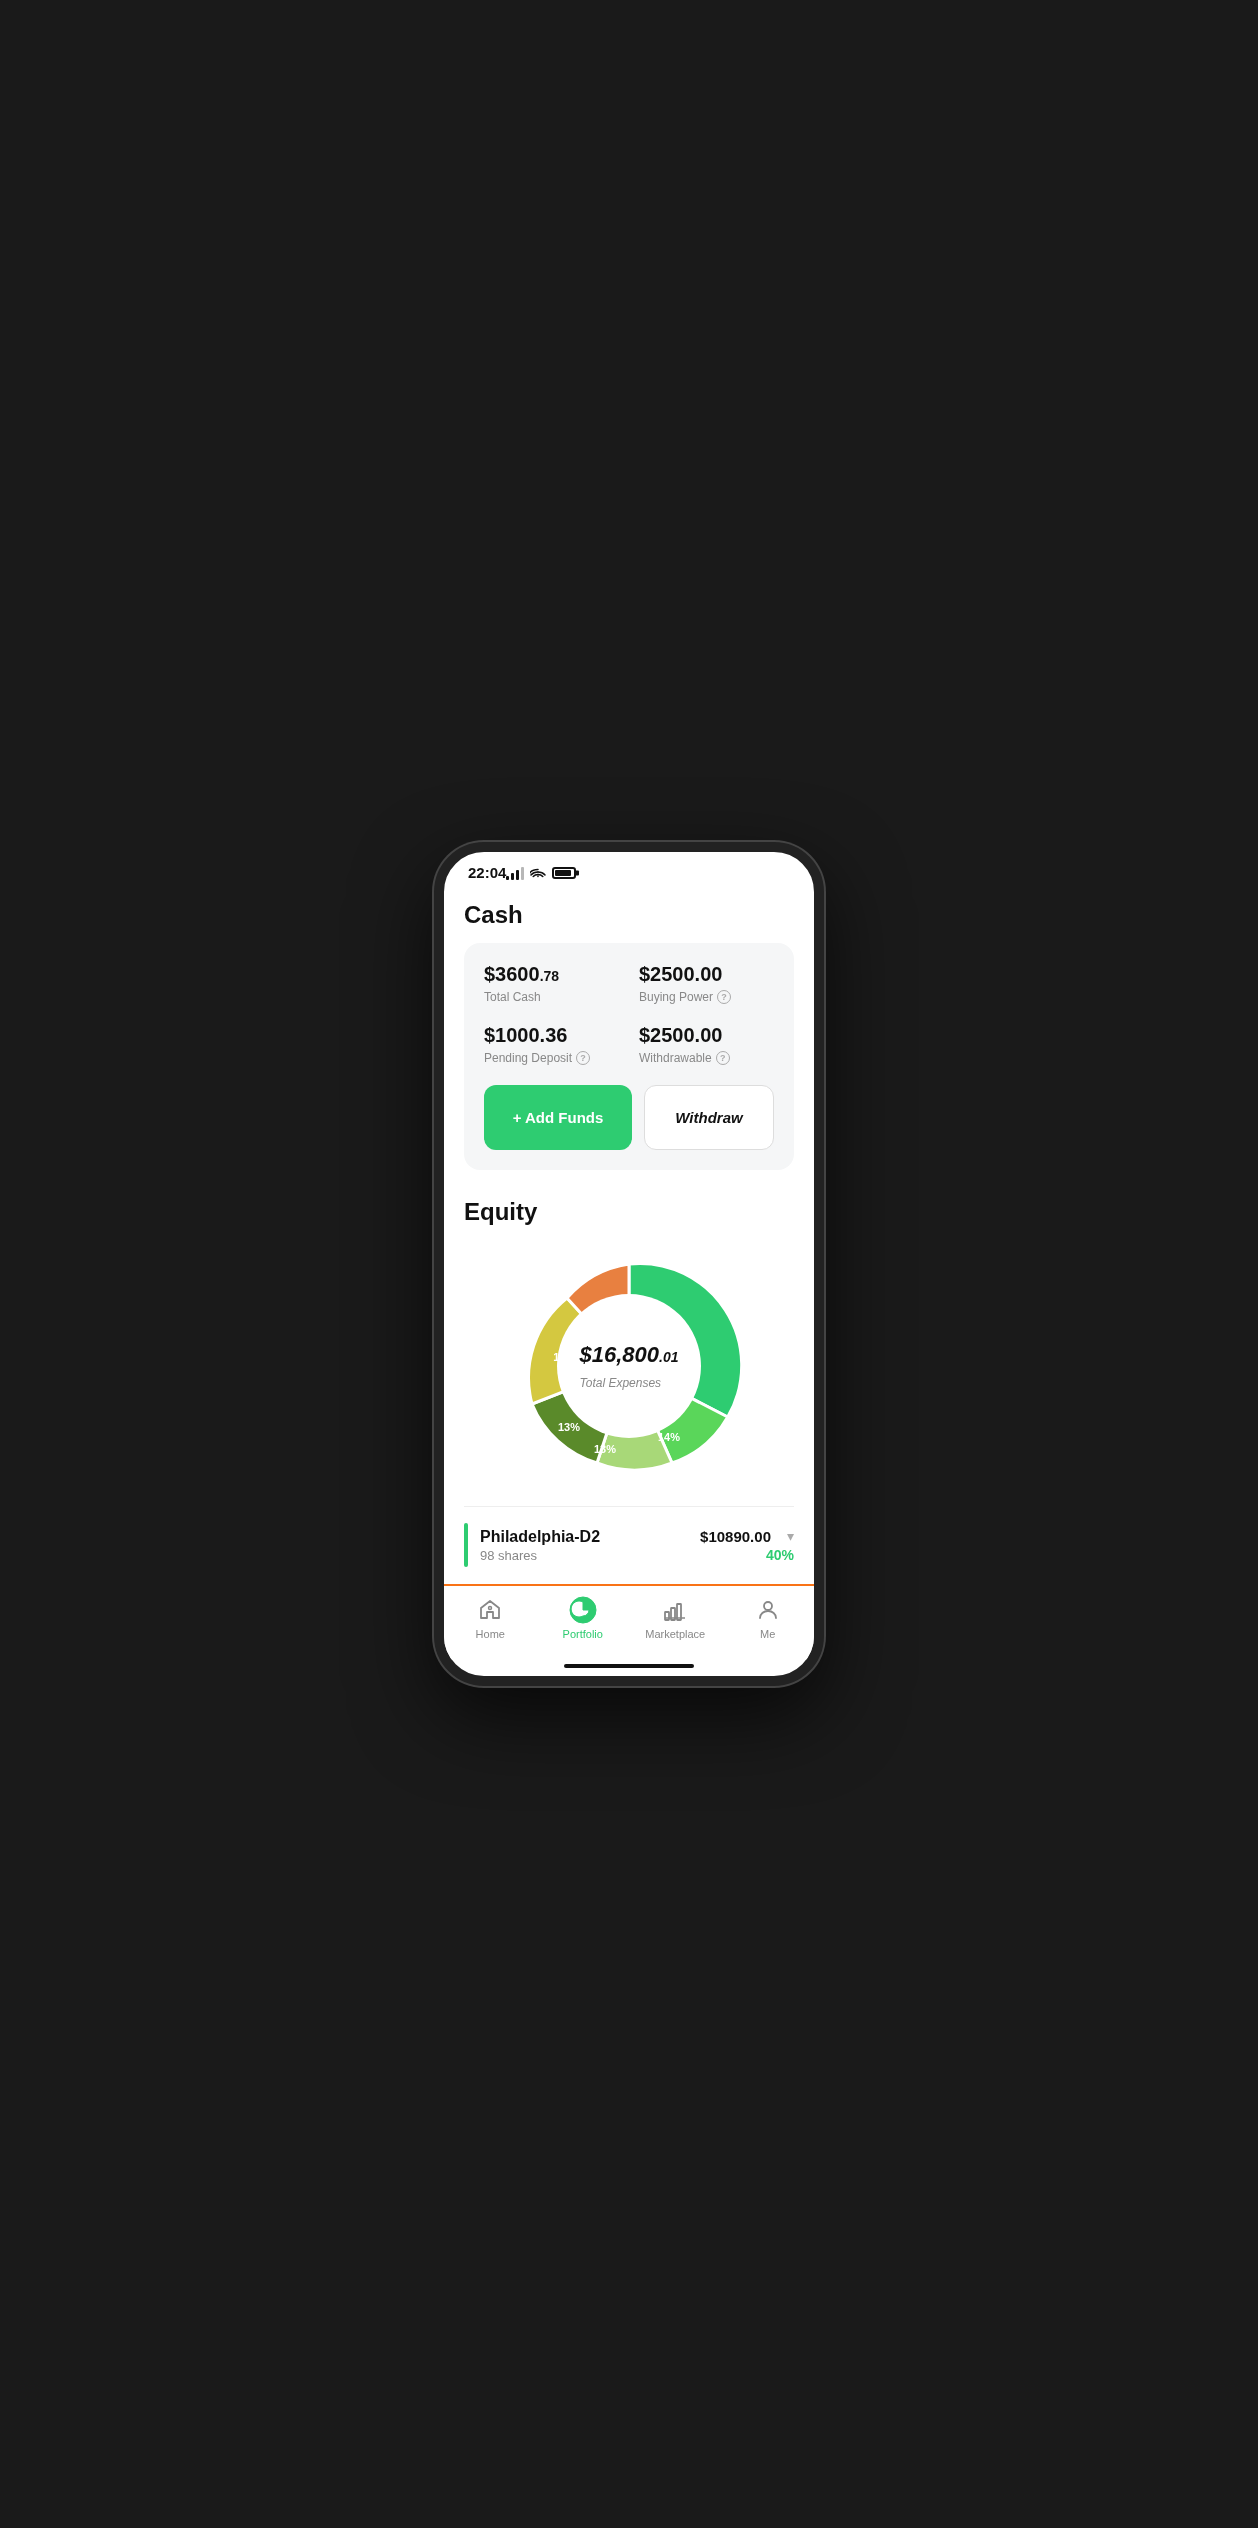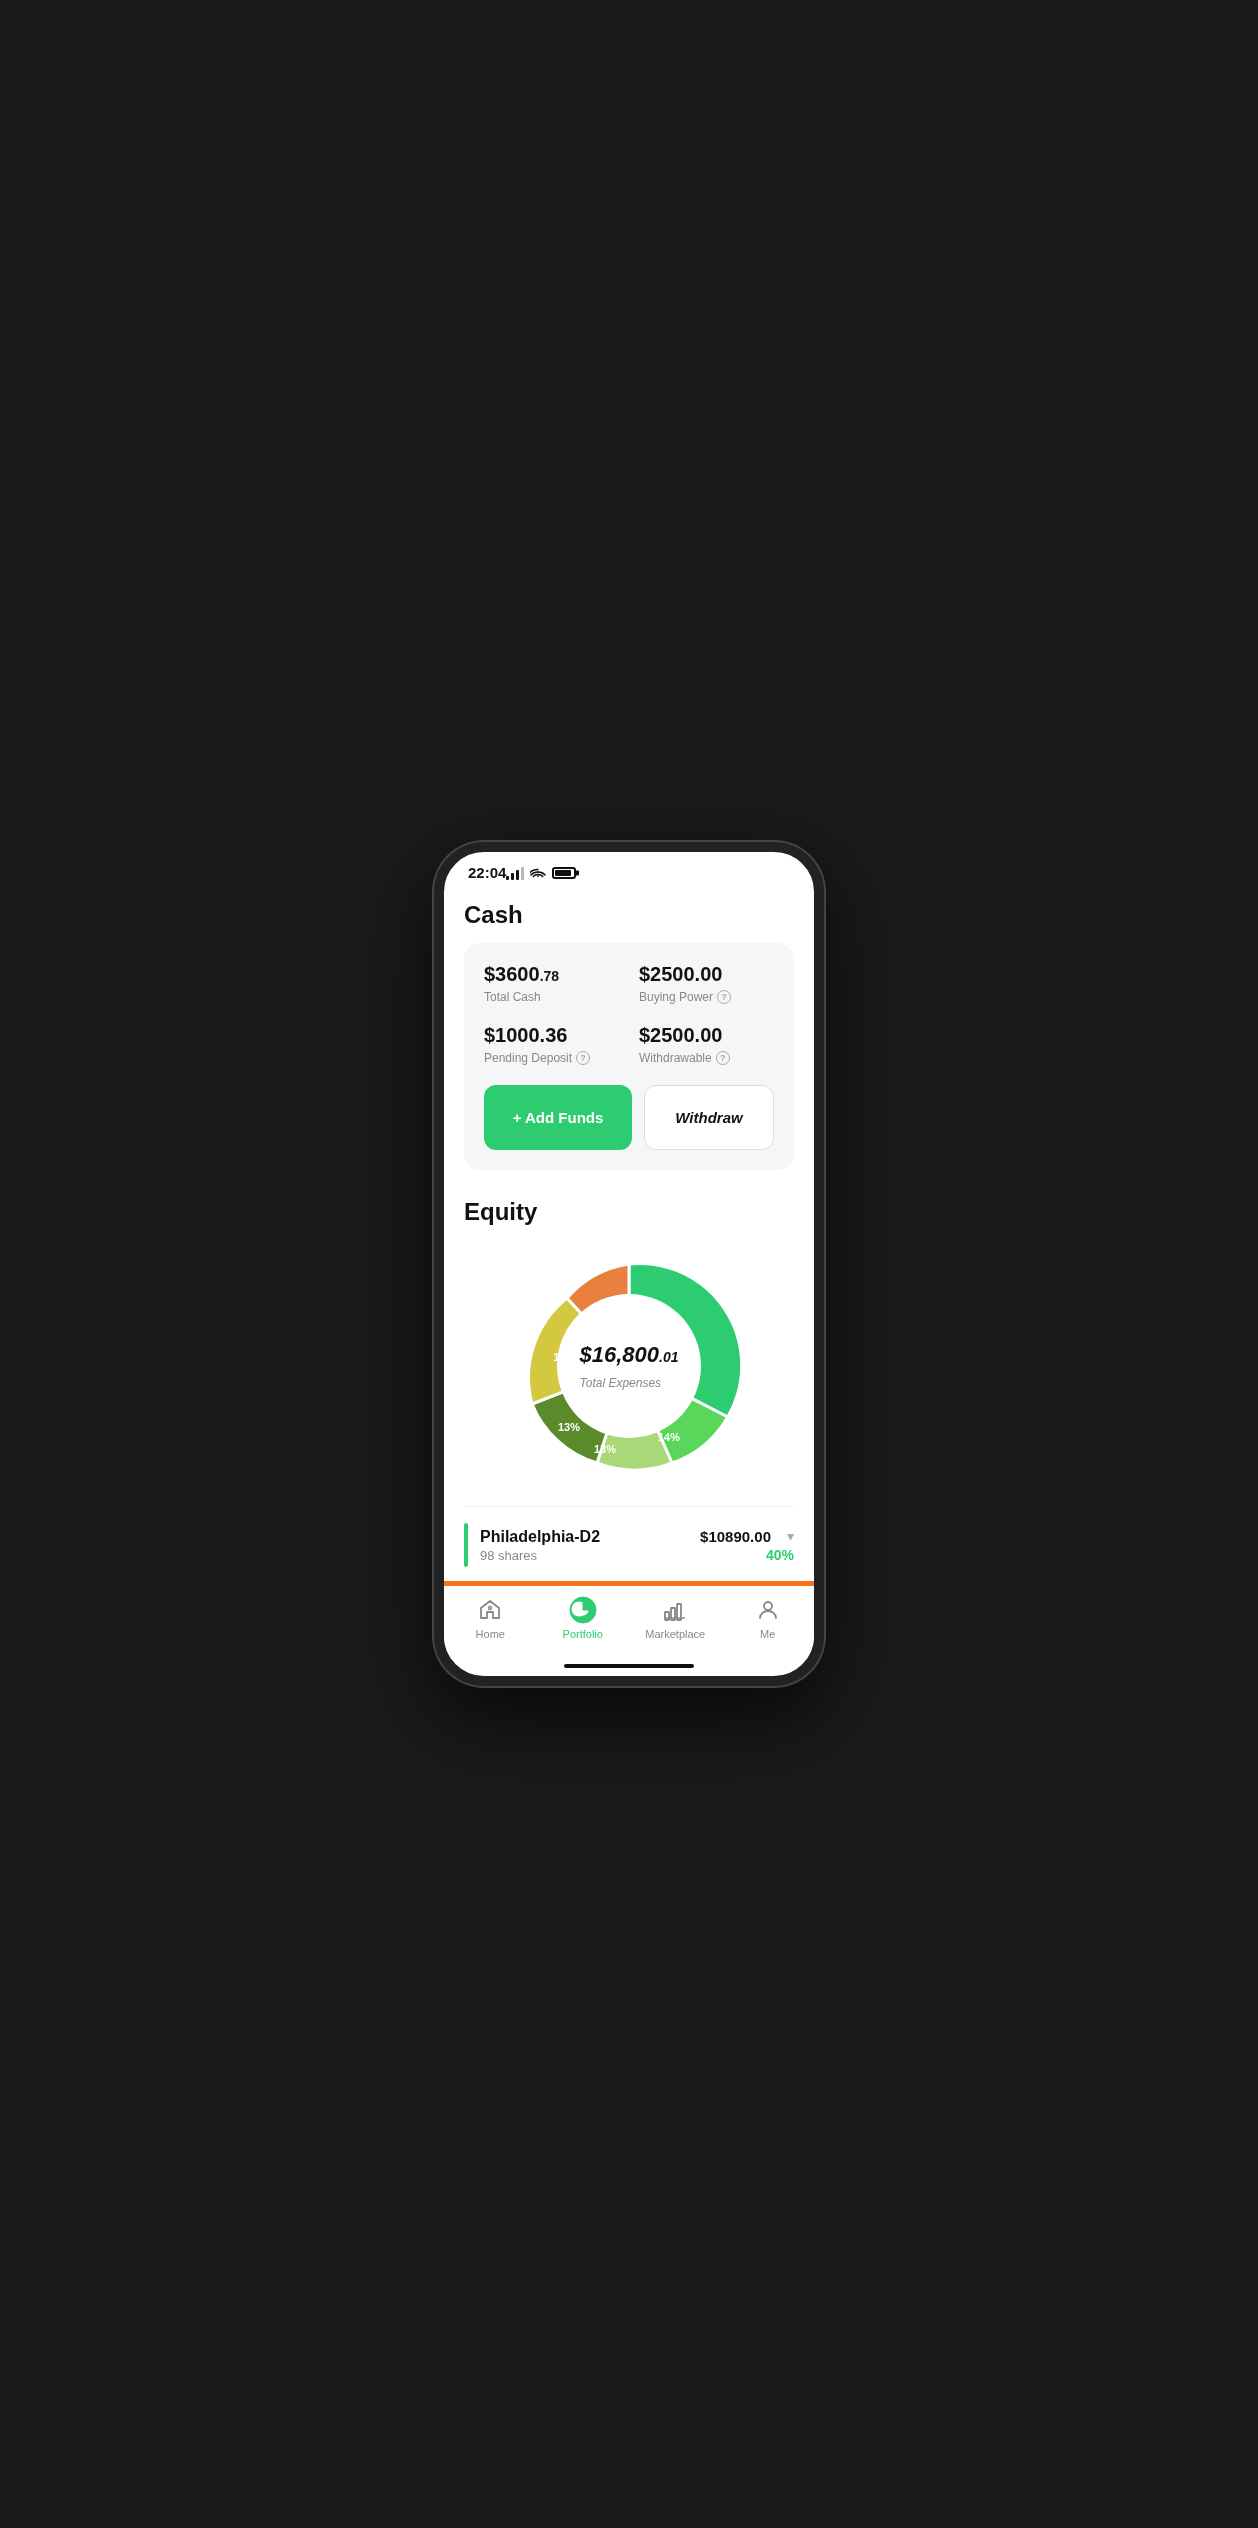--- a/index.html
+++ b/index.html
@@ -295,21 +295,21 @@
       color: #aaa;
       font-size: 14px;
     }
 
     
     .bottom-nav {
       display: flex;
       justify-content: space-around;
       align-items: flex-end;
       padding: 10px 0 20px;
-      border-top: 5px solid #f97316;
+      border-top: 2px solid #f97316;
       background: white;
       flex-shrink: 0;
     }
 
     .nav-item {
       display: flex;
       flex-direction: column;
       align-items: center;
       gap: 4px;
       cursor: pointer;

